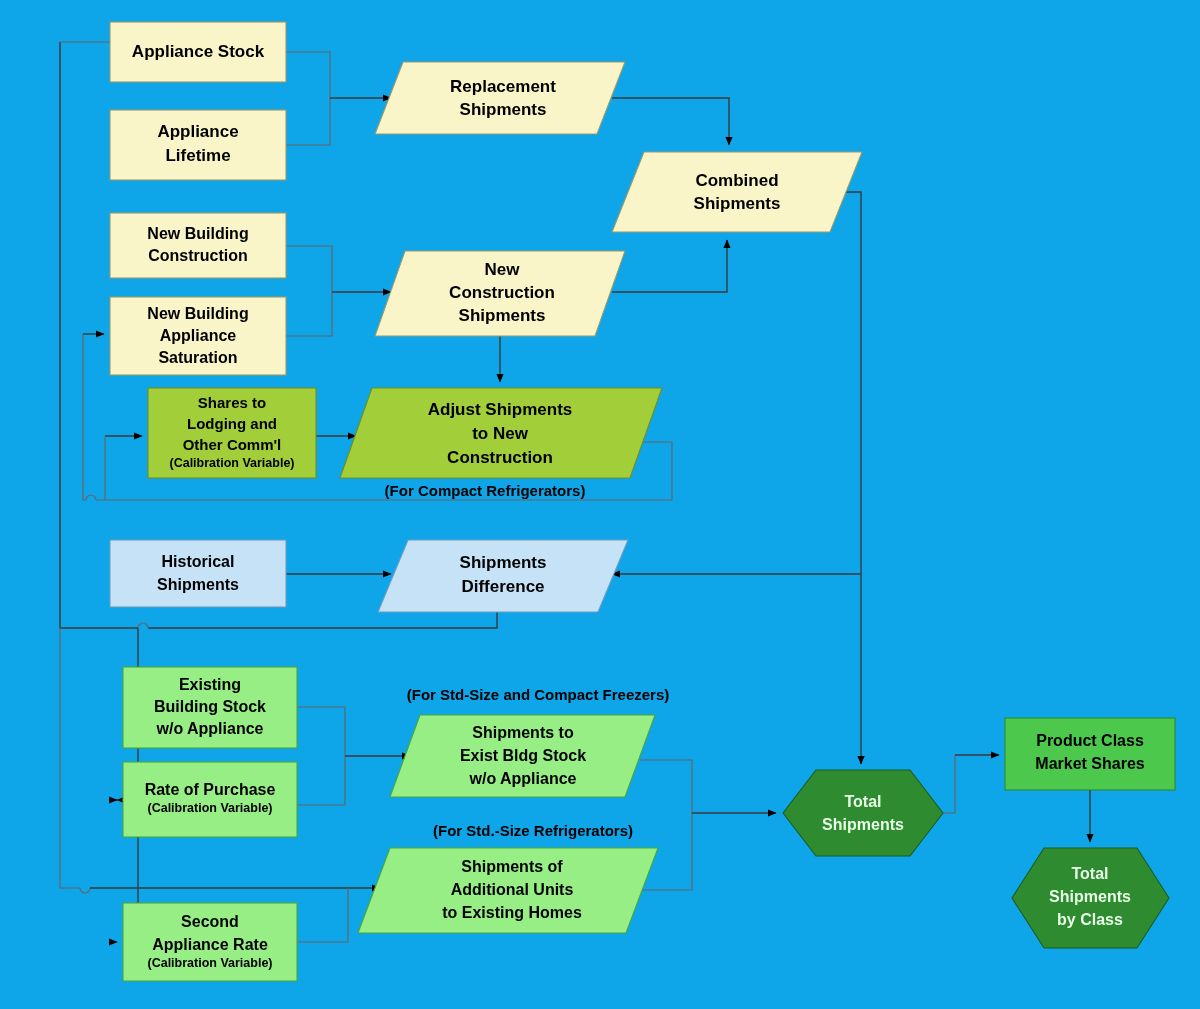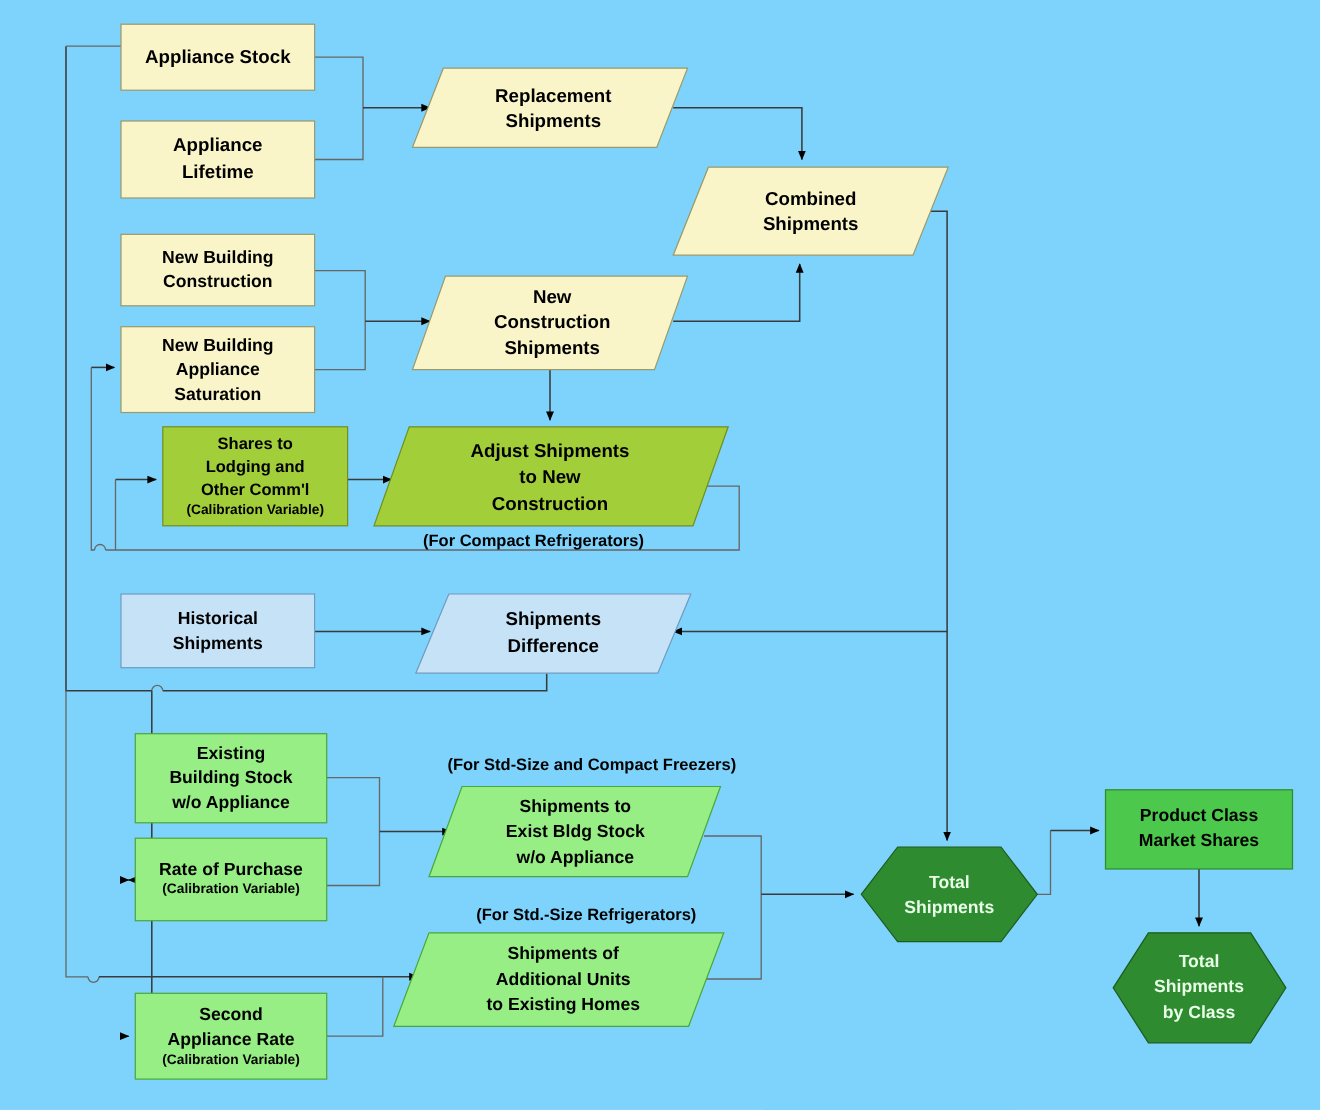--- a/index.html
+++ b/index.html
@@ -7,21 +7,21 @@
     padding: 0;
     background: #ffffff;
   }
   body {
     font-family: "Liberation Sans", sans-serif;
   }
   #diagram-root {
     position: relative;
     width: 1200px;
     height: 1009px;
-    background: #7dd3fc;
+    background: #0ea5e9;
     overflow: hidden;
   }
   svg.flow {
     position: absolute;
     left: 0;
     top: 0;
     width: 1200px;
     height: 1009px;
   }
   .node-label {

